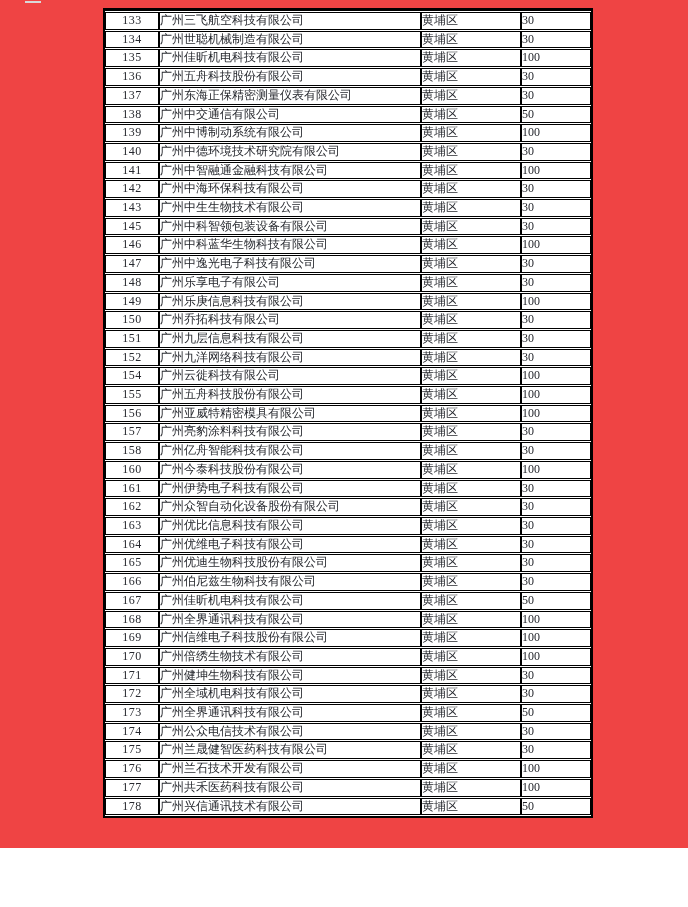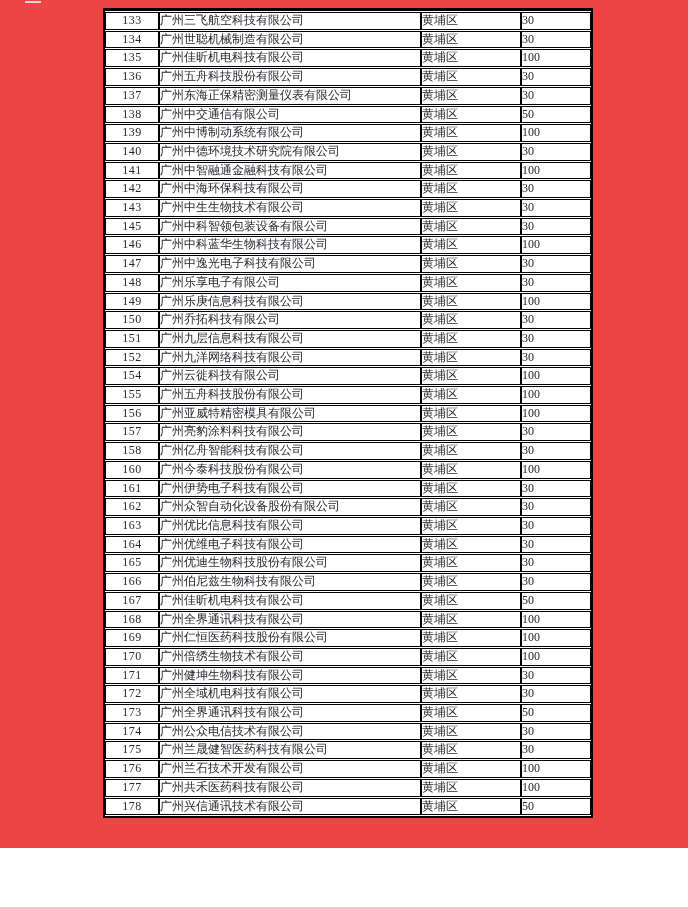--- a/index.html
+++ b/index.html
@@ -283,21 +283,21 @@
             <td class="c-value">50</td>
           </tr>
           <tr>
             <td class="c-no">168</td>
             <td class="c-name">广州全界通讯科技有限公司</td>
             <td class="c-district">黄埔区</td>
             <td class="c-value">100</td>
           </tr>
           <tr>
             <td class="c-no">169</td>
-            <td class="c-name">广州仁恒医药科技股份有限公司</td>
+            <td class="c-name">广州信维电子科技股份有限公司</td>
             <td class="c-district">黄埔区</td>
             <td class="c-value">100</td>
           </tr>
           <tr>
             <td class="c-no">170</td>
             <td class="c-name">广州倍绣生物技术有限公司</td>
             <td class="c-district">黄埔区</td>
             <td class="c-value">100</td>
           </tr>
           <tr>

